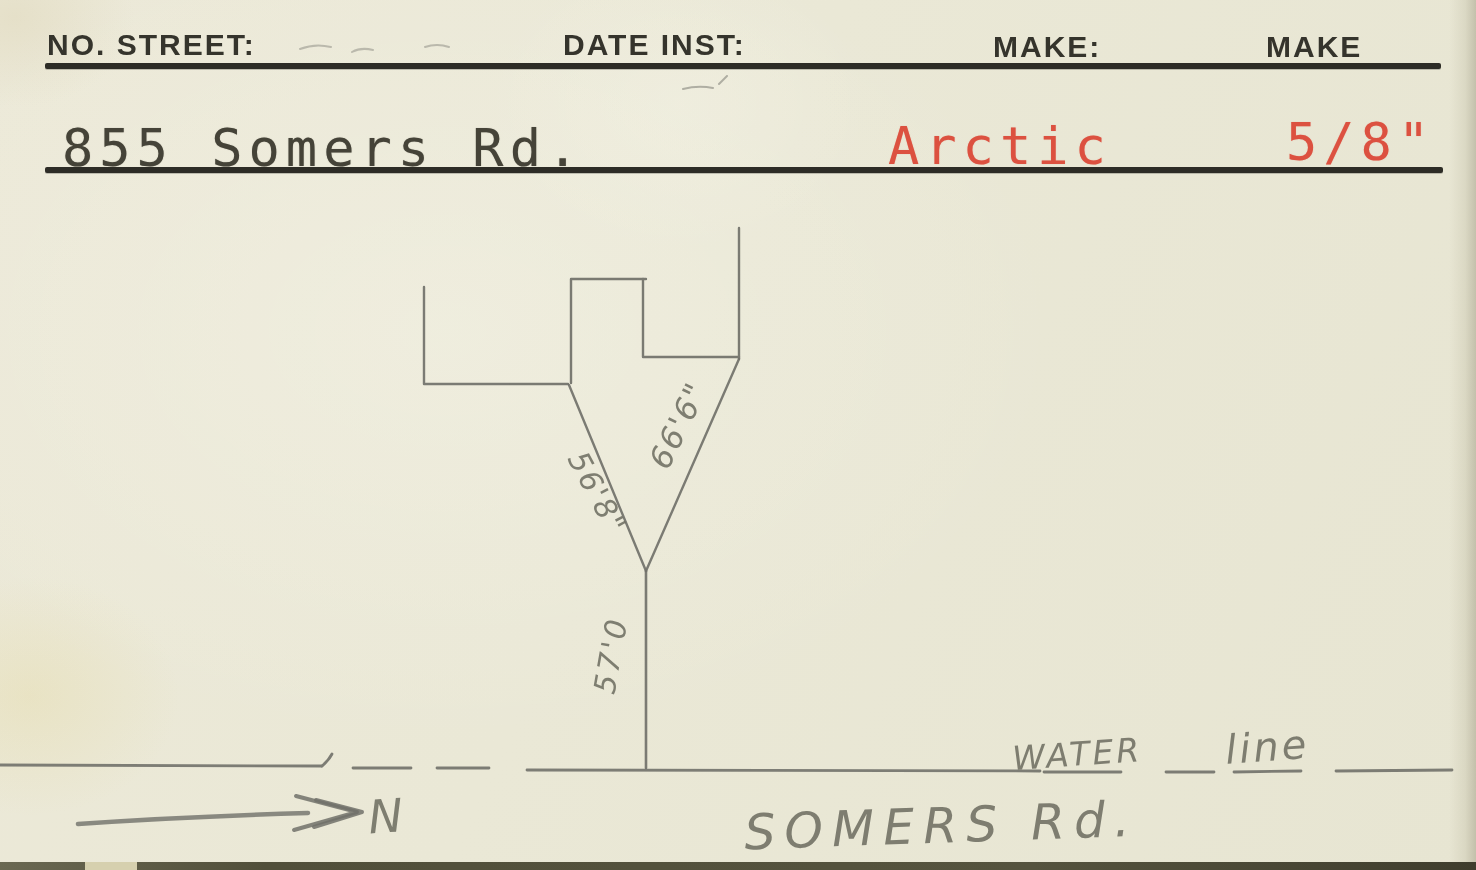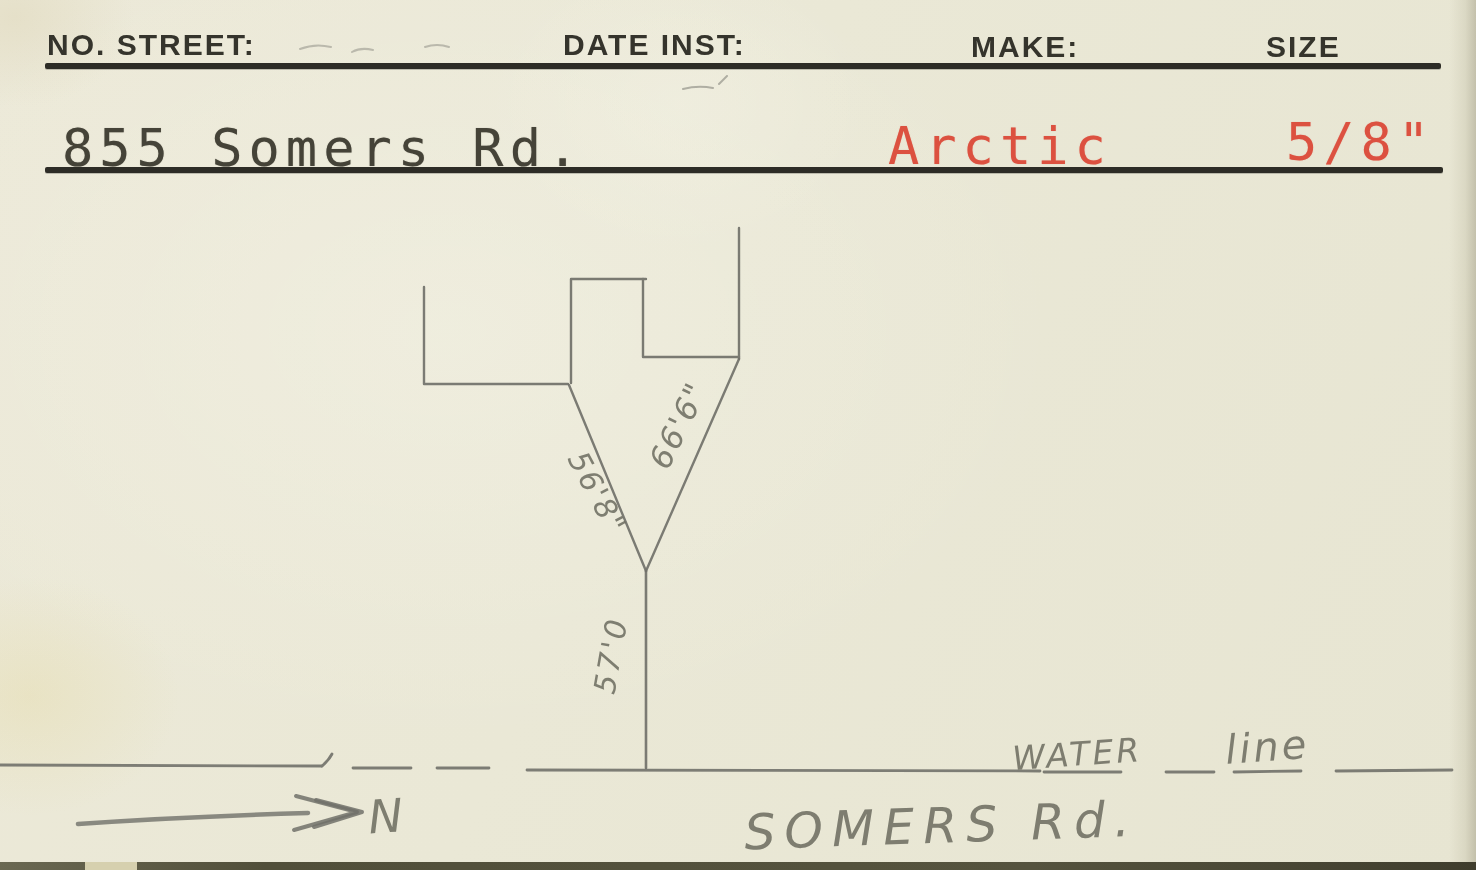--- a/index.html
+++ b/index.html
@@ -36,22 +36,22 @@
   .edge-right{position:absolute;right:0;top:0;width:27px;height:870px;
     background:linear-gradient(90deg, rgba(150,145,115,0) 0%, rgba(150,145,115,.16) 60%, rgba(118,113,87,.32) 100%);}
 </style>
 </head>
 <body>
 
 <div class="card">
 
   <div class="hdr-label" style="left:47px;top:28px;">NO. STREET:</div>
   <div class="hdr-label" style="left:563px;top:28px;">DATE INST:</div>
-  <div class="hdr-label" style="left:971px;top:30px;">MAKE:</div>
-  <div class="hdr-label" style="left:1266px;top:30px;">SIZE</div>
+  <div class="hdr-label" style="left:993px;top:30px;">MAKE:</div>
+  <div class="hdr-label" style="left:1266px;top:30px;">MAKE</div>
 
   <div class="rule" style="left:45px;top:63px;width:1396px;"></div>
   <div class="rule" style="left:45px;top:167px;width:1398px;"></div>
 
   <div class="typed black" style="left:62px;top:118px;">855 Somers Rd.</div>
   <div class="typed red" style="left:888px;top:116px;">Arctic</div>
   <div class="typed red" style="left:1286px;top:112px;">5/8"</div>
 
   <svg class="sketch" width="1476" height="870" viewBox="0 0 1476 870">
 

